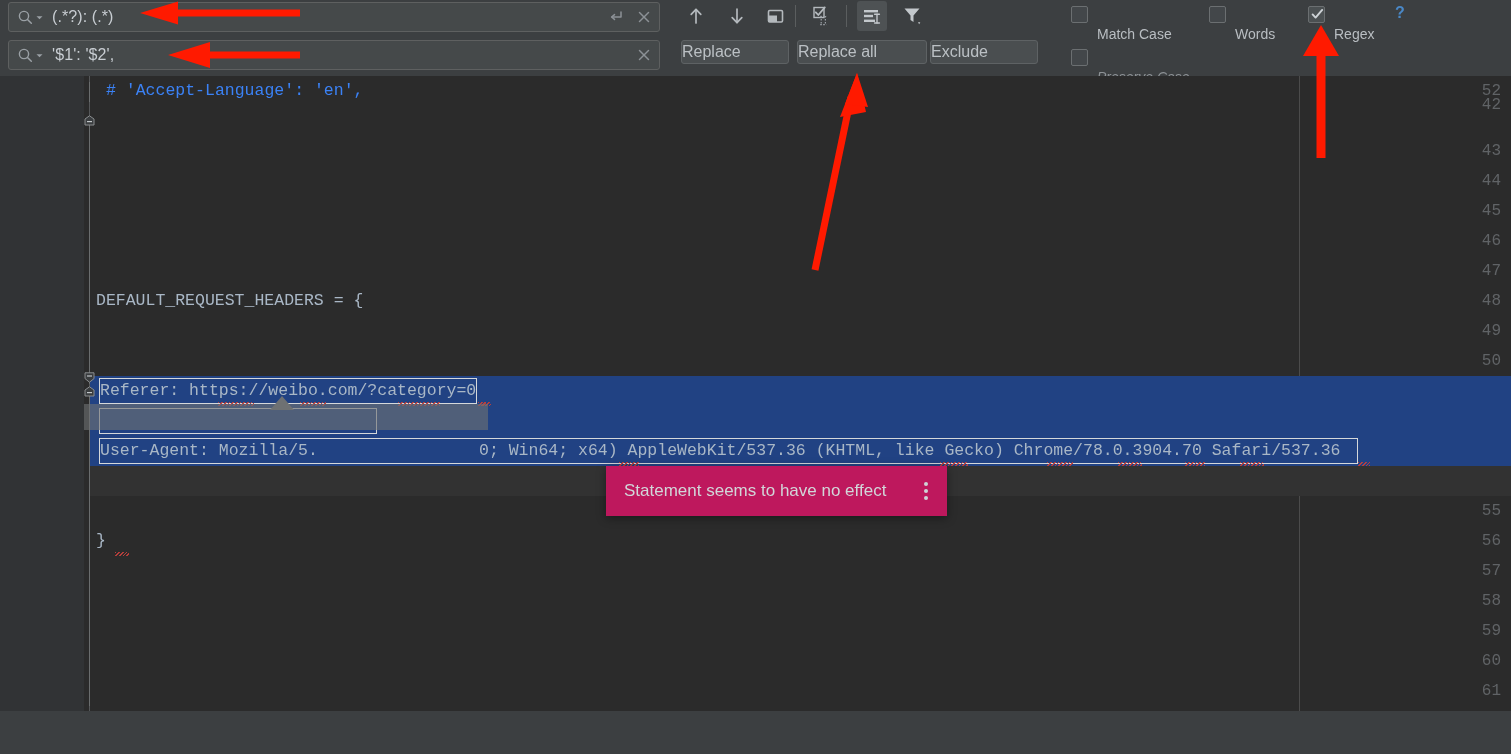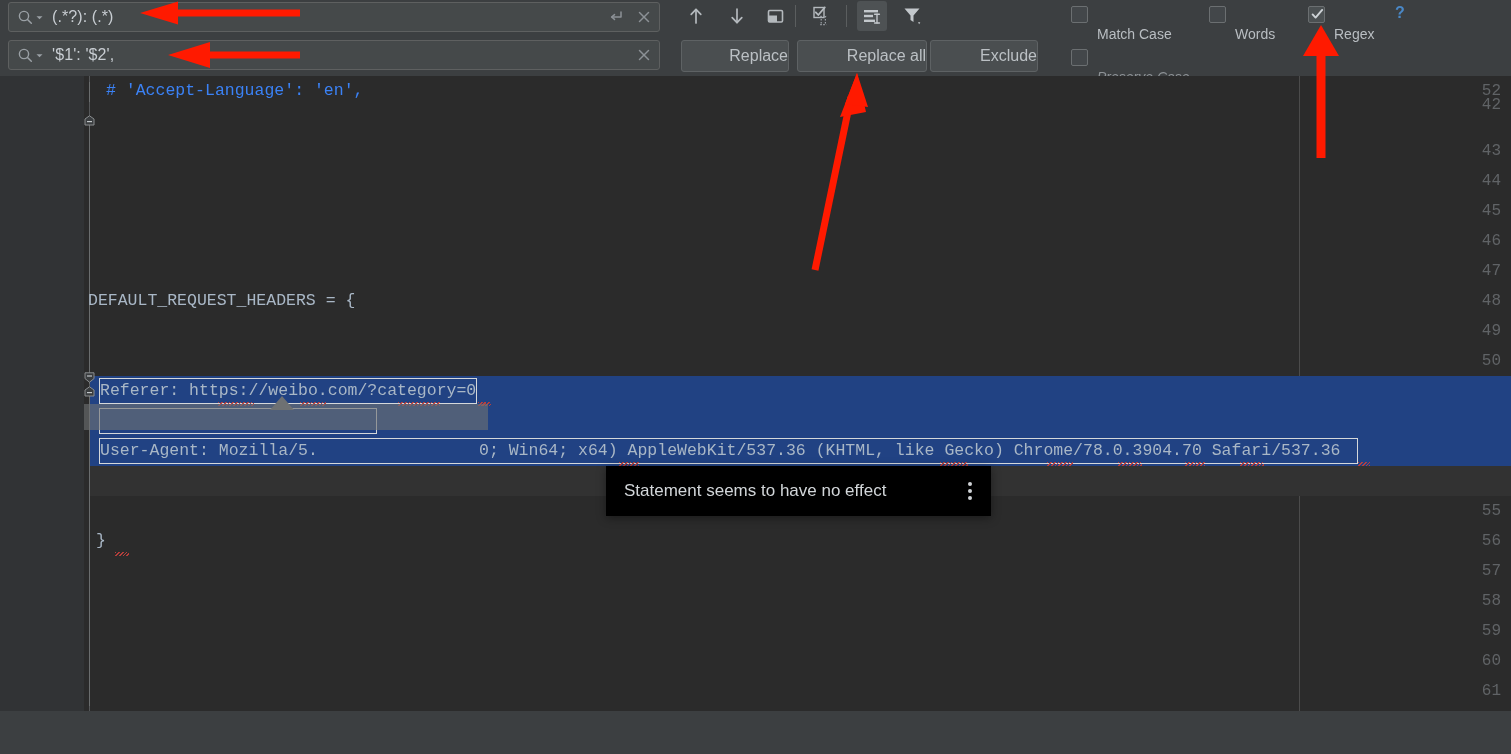--- a/index.html
+++ b/index.html
@@ -87,31 +87,30 @@
 
   .vsep {
     position: absolute;
     width: 1px;
     background: #5b5e5f;
   }
 
   
   .abtn {
     position: absolute;
-    height: 32px;
+    height: 24px;
     box-sizing: border-box;
     background: #4a4e50;
     border: 1px solid #5e6264;
     border-radius: 3px;
     color: #bbc0c4;
     font-size: 16px;
     font-family: "Liberation Sans", sans-serif;
-    display: flex; align-items: center; justify-content: flex-end;
+    display: flex; align-items: center; justify-content: flex-start;
     white-space: nowrap;
-    padding-left: 15px;
   }
 
   
   .cbx {
     position: absolute;
     display: flex;
     align-items: center;
     height: 22px;
     white-space: nowrap;
   }
@@ -280,22 +279,22 @@
     left: 270px; top: 396px;
     width: 0; height: 0;
     border-left: 12px solid transparent;
     border-right: 12px solid transparent;
     border-bottom: 14px solid #6e7173;
   }
 
   .inspect-tip {
     position: absolute;
     left: 606px; top: 466px;
-    width: 385px; height: 50px;
-    background: #000000;
+    width: 341px; height: 50px;
+    background: #be185d;
     display: flex;
     align-items: center;
     box-shadow: 0 2px 9px rgba(0,0,0,.4);
   }
   .inspect-tip .txt {
     color: #d2d6d9;
     font-family: "Liberation Sans", sans-serif;
     font-size: 17px;
     padding-left: 18px;
     flex: 1 1 auto;
@@ -541,21 +540,21 @@
     </span>
     <span class="fold" style="left:84px; top:307px;">
       <svg width="11" height="11" viewBox="0 0 11 11">
         <path d="M5.5 0.8 L10 4 V10 H1 V4 Z" fill="#3a3d3f" stroke="#8a8d8f" stroke-width="1"></path>
         <line x1="3" y1="6.6" x2="8" y2="6.6" stroke="#c2c6c9" stroke-width="1.2"></line>
       </svg>
     </span>
 
     <div class="code-layer">
       <div class="cline cm" style="top:0px; left:106px;"># 'Accept-Language': 'en',</div>
-      <div class="cline" style="top:210px; left:88px;">DEFAULT_REQUEST_HEADERS = {</div>
+      <div class="cline" style="top:210px; left:96px;">DEFAULT_REQUEST_HEADERS = {</div>
 
       <div class="cline" style="top:300px; left:100px;">Referer: https://weibo.com/?category=0</div>
       <div class="cline" style="top:360px; left:100px;"><span>User-Agent: Mozilla/5.</span></div>
 
       <div class="cline" style="top:450px; left:96px;">}</div>
     </div>
 
     <div class="matchbox" style="left:99px; top:302px; width:378px;"></div>
     <div class="matchbox" style="left:99px; top:332px; width:278px;"></div>
     <div class="matchbox" style="left:99px; top:362px; width:1259px;"></div>

